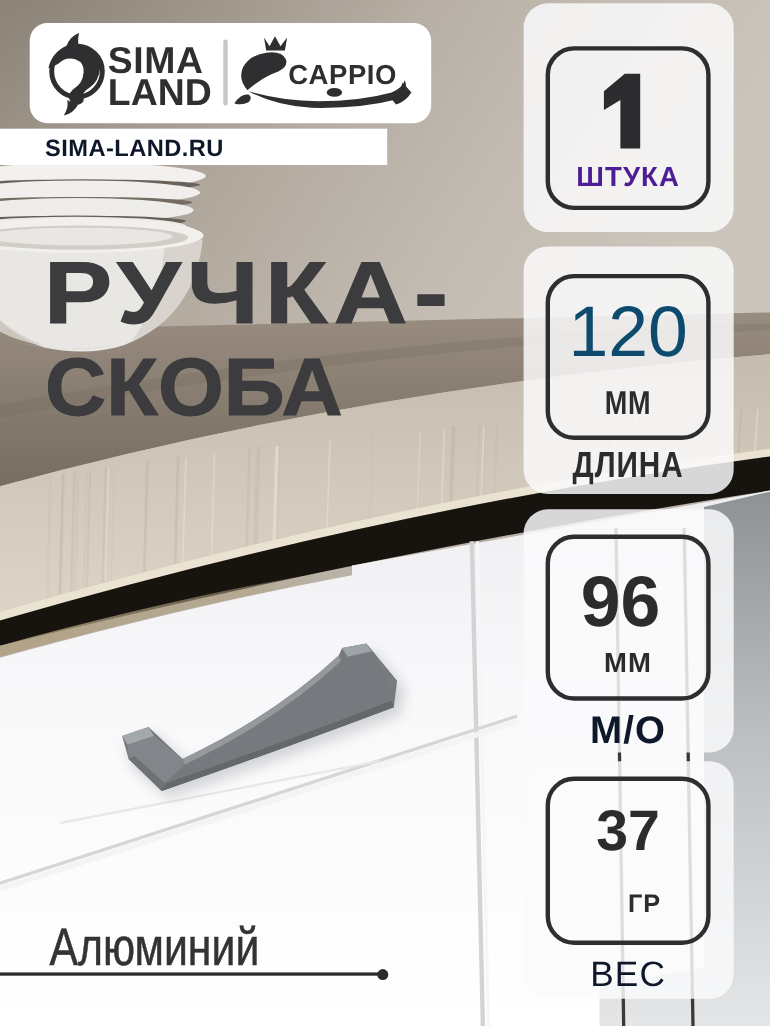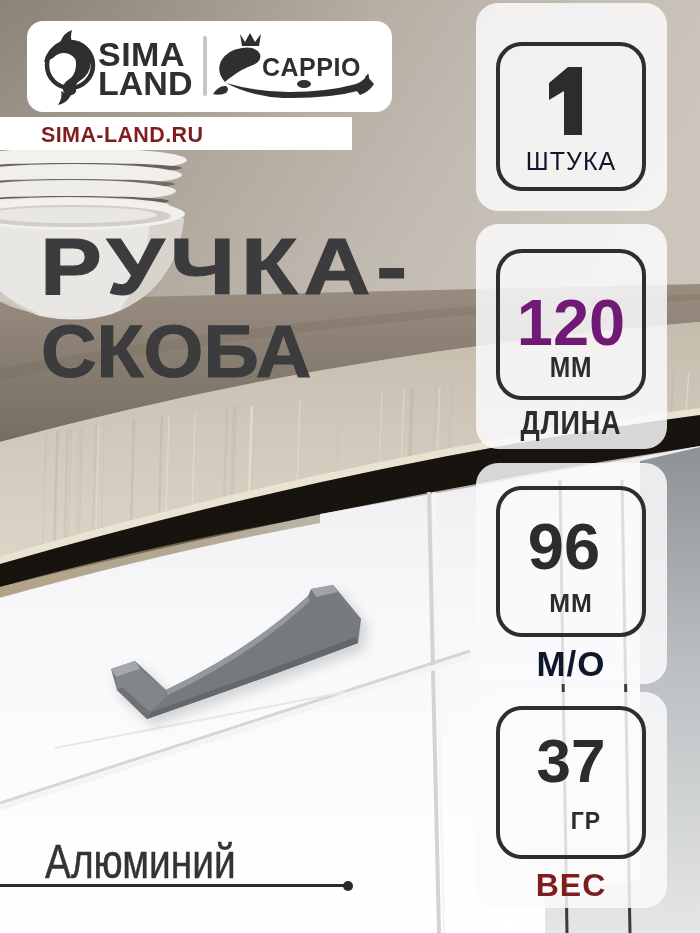--- a/index.html
+++ b/index.html
@@ -196,63 +196,63 @@
     <path d="M186,73 Q192,64 199,65 Q203,68 199,72 Q193,75 186,73 Z"></path>
     <path d="M199,62 Q230,71 262,71 Q300,71 329,63 Q339,59 341,52 Q345,62 335,69 Q301,78 256,77 Q223,75 199,62 Z"></path>
     <path d="M329,69 Q337,63 339,54 L347,63 Q342,71 333,74 Z"></path>
     <ellipse cx="277" cy="63" rx="7" ry="4"></ellipse>
   </g>
   <text x="235" y="55" font-size="25" font-weight="bold" fill="#2f2f32" font-family="Liberation Sans,sans-serif" letter-spacing="0.5">CAPPIO</text>
 </svg>
 
 <div class="abs" style="left:0;top:117px;width:352px;height:33px;background:#ffffff;"></div>
 
-<div class="abs" style="left:41px;top:123px;font-size:21.5px;font-weight:bold;color:#7f1d1d;letter-spacing:0.4px;">SIMA-LAND.RU</div>
+<div class="abs" style="left:41px;top:123px;font-size:21.5px;font-weight:bold;color:#0f172a;letter-spacing:0.4px;">SIMA-LAND.RU</div>
 
 <div class="abs" style="left:40px;top:227px;font-size:80px;font-weight:bold;color:#3c3c3e;-webkit-text-stroke:1.1px #3c3c3e;letter-spacing:5px;line-height:1;transform:scaleX(1.16);transform-origin:0 0;">РУЧКА-</div>
 
 <div class="abs" style="left:41px;top:315px;font-size:74px;font-weight:bold;color:#3c3c3e;-webkit-text-stroke:1.1px #3c3c3e;letter-spacing:0px;line-height:1;transform:scaleX(1.04);transform-origin:0 0;">СКОБА</div>
 
 <div class="abs" style="left:476px;top:3px;width:191px;height:208px;background:rgba(250,250,251,0.85);border-radius:22px;"></div>
 
 <div class="abs" style="left:476px;top:224px;width:191px;height:225px;background:rgba(250,250,251,0.85);border-radius:22px;"></div>
 
 <div class="abs" style="left:476px;top:463px;width:191px;height:221px;background:rgba(250,250,251,0.85);border-radius:22px;"></div>
 
 <div class="abs" style="left:476px;top:692px;width:191px;height:216px;background:rgba(250,250,251,0.85);border-radius:22px;"></div>
 
 <div class="abs" style="left:496px;top:42px;width:142px;height:141px;border:4px solid #2e2e30;border-radius:26px;"></div>
 
 <svg class="abs" style="left:496px;top:42px;" width="150" height="149" viewBox="0 0 150 149">
   <path d="M86,25 L86,93 L68,93 L68,49 L53,58 L53,41 L72,25 Z" fill="#2c2c2e"></path>
 </svg>
 
-<div class="abs" style="left:496px;top:147px;width:150px;text-align:center;font-size:25px;font-weight:normal;color:#0f172a;letter-spacing:1px;">ШТУКА</div>
+<div class="abs" style="left:496px;top:147px;width:150px;text-align:center;font-size:25px;font-weight:bold;color:#4c1d95;letter-spacing:1px;">ШТУКА</div>
 
 <div class="abs" style="left:496px;top:249px;width:142px;height:143px;border:4px solid #2e2e30;border-radius:26px;"></div>
 
-<div class="abs" style="left:496px;top:290px;width:150px;text-align:center;font-size:65px;font-weight:bold;color:#701a75;line-height:1;">120</div>
+<div class="abs" style="left:496px;top:269px;width:150px;text-align:center;font-size:65px;font-weight:normal;color:#0c4a6e;line-height:1;">120</div>
 
 <div class="abs" style="left:496px;top:350px;width:150px;text-align:center;font-size:30px;font-weight:bold;color:#2c2c2e;letter-spacing:1px;transform:scaleX(0.82);">ММ</div>
 
 <div class="abs" style="left:496px;top:404px;width:150px;text-align:center;font-size:33px;font-weight:bold;color:#2c2c2e;letter-spacing:1px;transform:scaleX(0.82);">ДЛИНА</div>
 
 <div class="abs" style="left:496px;top:486px;width:142px;height:143px;border:4px solid #2e2e30;border-radius:26px;"></div>
 
 <div class="abs" style="left:496px;top:514px;width:136px;text-align:center;font-size:65px;font-weight:bold;color:#2c2c2e;line-height:1;">96</div>
 
 <div class="abs" style="left:496px;top:589px;width:150px;text-align:center;font-size:25px;font-weight:bold;color:#2c2c2e;letter-spacing:1px;">ММ</div>
 
 <div class="abs" style="left:496px;top:644px;width:150px;text-align:center;font-size:35px;font-weight:bold;color:#0f172a;letter-spacing:1px;">М/О</div>
 
 <div class="abs" style="left:496px;top:706px;width:142px;height:145px;border:4px solid #2e2e30;border-radius:26px;"></div>
 
-<div class="abs" style="left:496px;top:730px;width:150px;text-align:center;font-size:62px;font-weight:bold;color:#2c2c2e;line-height:1;">37</div>
+<div class="abs" style="left:496px;top:730px;width:150px;text-align:center;font-size:52px;font-weight:bold;color:#2c2c2e;line-height:1;">37</div>
 
 <div class="abs" style="left:496px;top:808px;width:180px;text-align:center;font-size:23px;font-weight:bold;color:#2c2c2e;letter-spacing:1px;">ГР</div>
 
-<div class="abs" style="left:496px;top:867px;width:150px;text-align:center;font-size:32px;font-weight:bold;color:#7f1d1d;letter-spacing:1px;">ВЕС</div>
+<div class="abs" style="left:496px;top:867px;width:150px;text-align:center;font-size:32px;font-weight:normal;color:#0f172a;letter-spacing:1px;">ВЕС</div>
 
 <div class="abs" style="left:45px;top:834px;font-size:48px;font-weight:normal;color:#333333;-webkit-text-stroke:0.5px #333333;transform:scaleX(0.81);transform-origin:0 0;">Алюминий</div>
 
 <div class="abs" style="left:0;top:884px;width:348px;height:3px;background:#2b2b2b;"></div>
 
 <div class="abs" style="left:343px;top:881px;width:10px;height:10px;border-radius:50%;background:#2b2b2b;"></div>
 
 </body></html>

